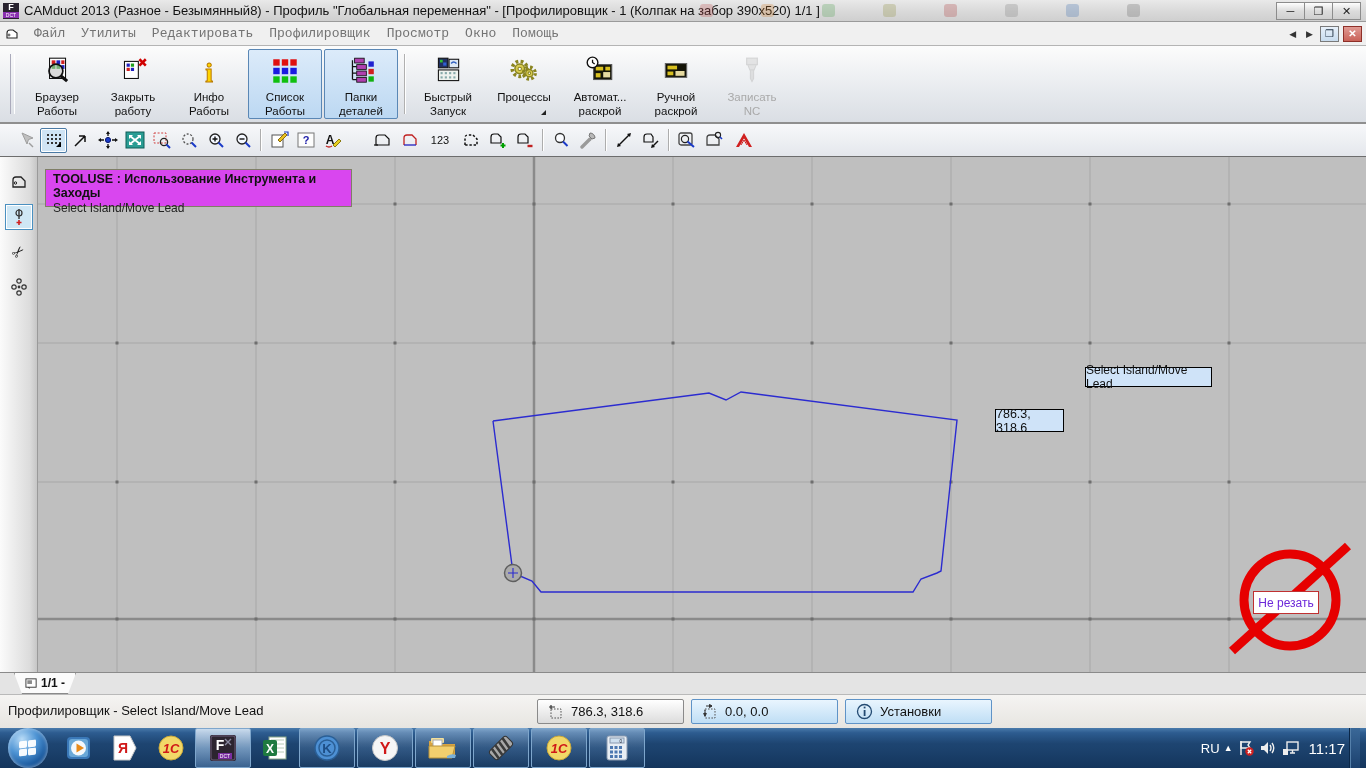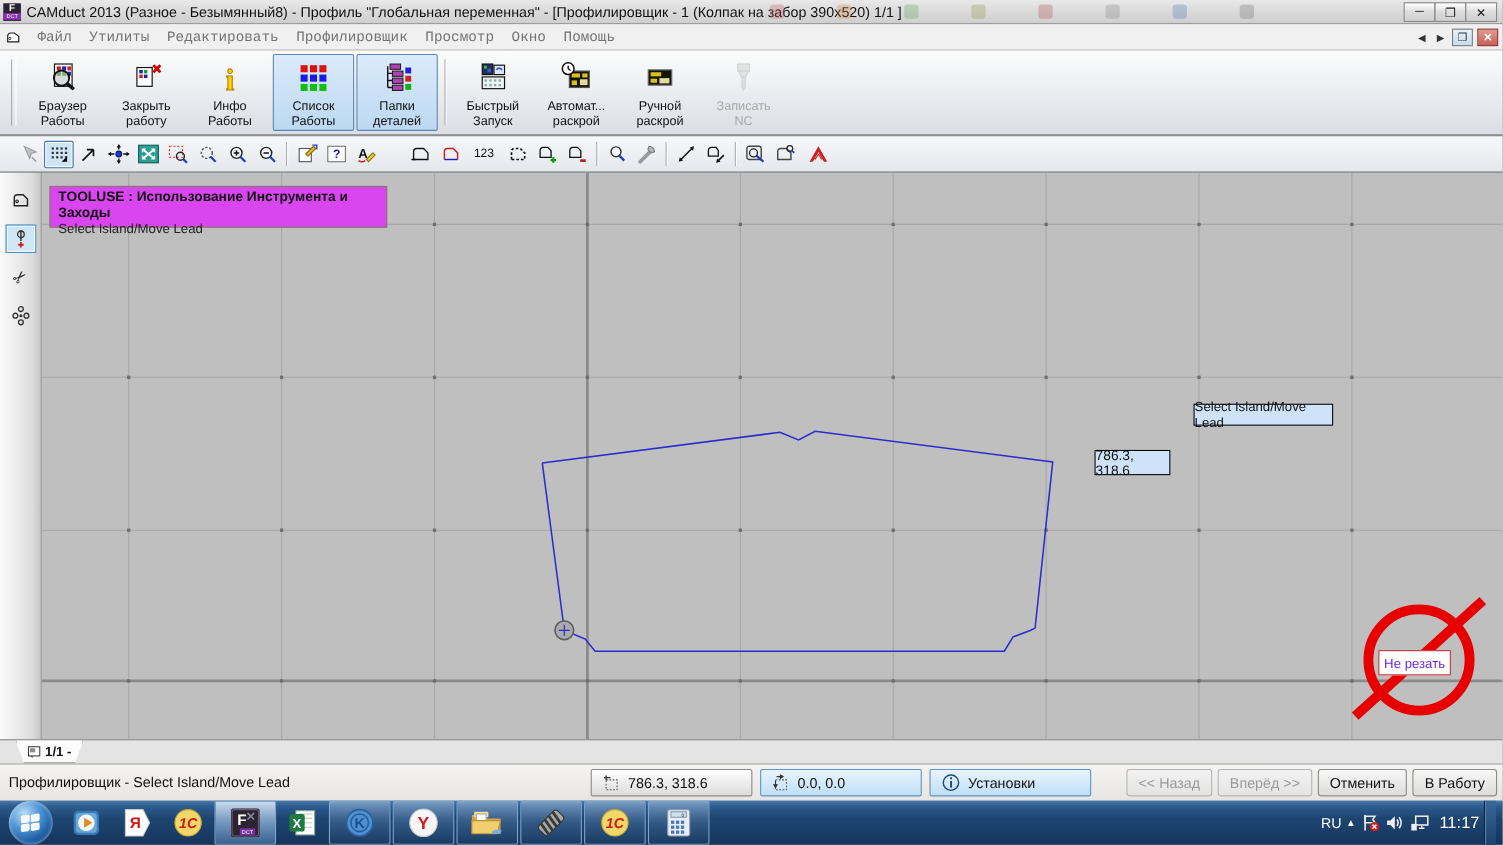--- a/index.html
+++ b/index.html
@@ -274,20 +274,34 @@
               <rect x="12" y="20" width="2" height="2"></rect>
               <rect x="16" y="20" width="2" height="2"></rect>
               <rect x="20" y="20" width="2" height="2"></rect>
           </g>
         </svg>
       </div>
       <div class="tb-lbl">Быстрый
 Запуск</div>
     </div>
 
+    <div class="tb-btn">
+      <div class="tb-ico">
+        <svg width="32" height="32" viewBox="0 0 30 30">
+          <circle cx="11" cy="13" r="7" fill="none" stroke="#8a8420" stroke-width="3.4" stroke-dasharray="2.6 2.2"></circle>
+          <circle cx="11" cy="13" r="4.5" fill="#d8cc50" stroke="#8a8420" stroke-width="1.4"></circle>
+          <circle cx="11" cy="13" r="1.6" fill="#fff" stroke="#8a8420"></circle>
+          <circle cx="20" cy="17" r="5.6" fill="none" stroke="#8a8420" stroke-width="3" stroke-dasharray="2.4 2"></circle>
+          <circle cx="20" cy="17" r="3.4" fill="#d8cc50" stroke="#8a8420" stroke-width="1.2"></circle>
+          <circle cx="20" cy="17" r="1.2" fill="#fff" stroke="#8a8420"></circle>
+        </svg>
+      </div>
+      <div class="tb-lbl">Процессы</div>
+      <div class="dd-corner"></div>
+    </div>
 
     <div class="tb-btn">
       <div class="tb-ico">
         <svg width="32" height="32" viewBox="0 0 30 30">
           <rect x="9" y="9" width="17" height="14" fill="#141408" stroke="#555"></rect>
           <rect x="11" y="11" width="7" height="3.5" fill="#d8c020"></rect>
           <rect x="11" y="17" width="4.5" height="4" fill="#d8c020"></rect>
           <rect x="18" y="16" width="6.5" height="5" fill="#e6daa0"></rect>
           <rect x="20" y="11" width="4.5" height="3.5" fill="#d8c020"></rect>
           <circle cx="8" cy="7" r="5" fill="#fff" stroke="#111" stroke-width="1.3"></circle>
@@ -654,26 +668,20 @@
       <div class="status-box blue">
         <svg width="17" height="17" viewBox="0 0 17 17">
           <circle cx="8.5" cy="8.5" r="7" fill="none" stroke="#234a72" stroke-width="1.3"></circle>
           <rect x="7.7" y="3.6" width="1.8" height="1.8" fill="#234a72"></rect>
           <rect x="7.7" y="7" width="1.8" height="6" fill="#234a72"></rect>
         </svg>
         <span>Установки</span>
       </div>
     </div>
 
-    <div class="status-right">
-      <div class="st-btn disabled">&lt;&lt; Назад</div>
-      <div class="st-btn disabled">Вперёд &gt;&gt;</div>
-      <div class="st-btn">Отменить</div>
-      <div class="st-btn">В Работу</div>
-    </div>
   </div>
 
   <div class="taskbar">
     <div class="start-orb">
       <div class="flag">
           <i></i>
           <i></i>
           <i></i>
           <i></i>
         </div>

